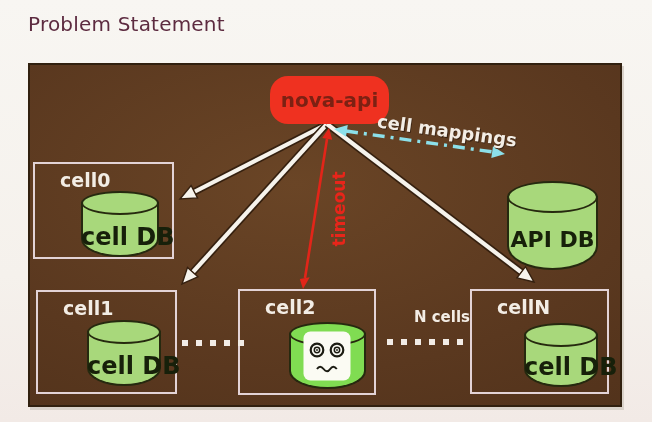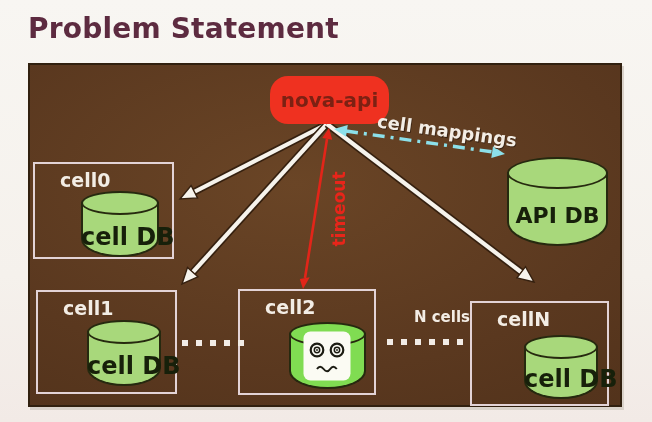--- a/index.html
+++ b/index.html
@@ -4,21 +4,21 @@
 <style>
   html,body{margin:0;padding:0;}
   body{
     width:652px;height:422px;overflow:hidden;
     font-family:"DejaVu Sans","Liberation Sans",sans-serif;
     background:linear-gradient(180deg,#f8f6f2 0%,#f5f1ec 65%,#f2eae6 100%);
   }
   .page{position:relative;width:652px;height:422px;}
   .title{
     position:absolute;left:28px;top:12px;margin:0;
-    font-size:28px;font-weight:bold;letter-spacing:.2px;color:#5d2b40;text-align:right;
+    font-size:20px;font-weight:normal;letter-spacing:.2px;color:#5d2b40;text-align:right;
   }
   .panel{
     position:absolute;left:28px;top:63px;width:590px;height:340px;
     background:radial-gradient(120% 115% at 45% 35%,#6a4526 0%,#5a381f 48%,#4a2d17 100%);
     border:2px solid #31200f;box-sizing:content-box;
     box-shadow:2px 3px 0 #d9d2ca;
   }
   .arrows{position:absolute;left:0;top:0;width:590px;height:340px;}
   .nova{
     position:absolute;left:240px;top:11px;width:119px;height:48px;
@@ -142,30 +142,30 @@
           <circle cx="14" cy="19" r="2.7" fill="none" stroke="#1c1c12" stroke-width="1.5"></circle>
           <circle cx="14" cy="19" r="0.9" fill="#1c1c12"></circle>
           <circle cx="34" cy="19" r="6.3" fill="none" stroke="#1c1c12" stroke-width="2.2"></circle>
           <circle cx="34" cy="19" r="2.7" fill="none" stroke="#1c1c12" stroke-width="1.5"></circle>
           <circle cx="34" cy="19" r="0.9" fill="#1c1c12"></circle>
           <path d="M14 38 q3 -4.5 6.6 0 t6.6 0 t6.6 0" fill="none" stroke="#1c1c12" stroke-width="2"></path>
         </svg>
       </div>
     </div>
 
-    <div class="cellbox" style="left:440px;top:236px;width:139px;height:105px;padding-left:44px;">
+    <div class="cellbox" style="left:440px;top:224px;width:139px;height:105px;padding-left:44px;">
       <div class="cellname">cellN</div>
       <div class="cyl" style="left:52px;top:32px;width:74px;height:64px;">
         <div class="cbody"></div>
         <div class="ctop"></div>
         <div class="clabel">cell DB</div>
       </div>
     </div>
 
-    <div class="cyl big" style="left:477px;top:92px;width:101px;height:89px;">
+    <div class="cyl big" style="left:477px;top:116px;width:91px;height:89px;">
       <div class="cbody"></div>
       <div class="ctop"></div>
       <div class="clabel">API DB</div>
     </div>
 
     <div class="lbl lbl-timeout">timeout</div>
     <div class="lbl lbl-mappings">cell mappings</div>
     <div class="lbl lbl-ncells">N cells</div>
 
     <div class="dots dots-left"></div>

